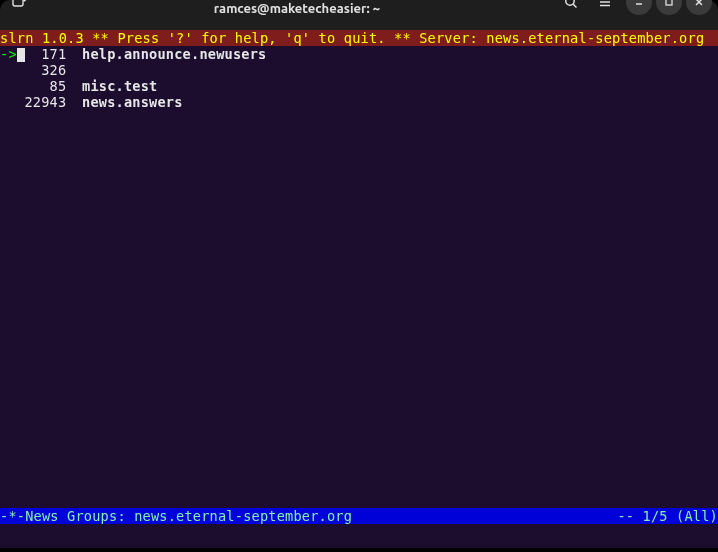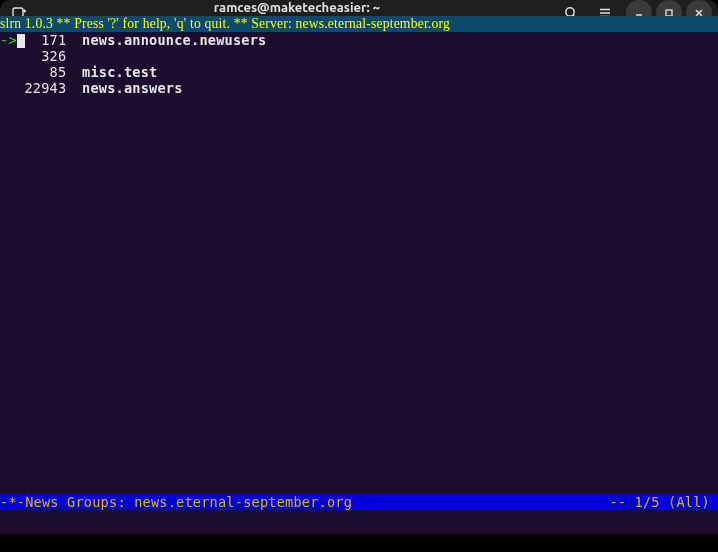--- a/index.html
+++ b/index.html
@@ -4,25 +4,25 @@
   <style>
     * { margin: 0; padding: 0; box-sizing: border-box; }
     body {
       width: 718px;
       height: 552px;
       background: #000;
       font-family: monospace;
       overflow: hidden;
     }
     .titlebar {
-      height: 16px;
+      height: 30px;
       background: #1e1e1e;
       display: flex;
-      align-items: flex-start;
-      padding: 0 6px;
+      align-items: flex-end;
+      padding: 15px 6px;
       color: #e0e0e0;
       font-family: Ubuntu, Cantarell, sans-serif;
       font-size: 13px;
       border-top-left-radius: 10px;
       border-top-right-radius: 10px;
     }
     .tb-left { display: flex; align-items: center; }
     .tb-btn {
       width: 26px; height: 26px;
       border-radius: 6px;
@@ -50,47 +50,46 @@
       width: 100%;
       height: 518px;
       font-size: 13.6px;
       line-height: 16px;
       color: #e6e6e6;
       position: relative;
       letter-spacing: 0.2px;
     }
     .row { white-space: pre; }
     .headerline {
-      background: #0c4a6e;
+      background: #7f1d1d;
       color: #ffff00;
       width: 100%;
-      font-family: Liberation Serif, serif;
     }
     .group-area { }
     .cursor {
       background: #e6e6e6;
       color: #1c0c2e;
       display: inline-block;
       width: 8px;
       height: 14px;
       vertical-align: middle;
     }
     .count { color: #e6e6e6; }
     .name { color: #e6e6e6; font-weight: bold; }
     .statusline {
       background: #0000d8;
-      color: #eab308;
+      color: #86efac;
       position: absolute;
       left: 0; right: 0;
       bottom: 24px;
       white-space: pre;
       display: flex;
     }
     .status-left { flex: 1; }
-    .status-right { padding-right: 8px; }
+    .status-right { }
     .helpline {
       position: absolute;
       left: 0; right: 0;
       bottom: 8px;
       color: #e6e6e6;
       white-space: pre;
       padding-left: 2px;
     }
     .grouprow {
       display: flex;
@@ -144,21 +143,21 @@
           <line x1="2" y1="2" x2="8" y2="8" stroke="#e0e0e0" stroke-width="1.5"></line>
           <line x1="8" y1="2" x2="2" y2="8" stroke="#e0e0e0" stroke-width="1.5"></line>
         </svg>
     </div>
   </div>
 </div>
 
 <div class="terminal">
   <div class="row headerline">slrn 1.0.3 ** Press '?' for help, 'q' to quit. ** Server: news.eternal-september.org</div>
   <div class="group-area" id="groups">
-      <div class="row grouprow"><span class="col-arrow"><span>-&gt;</span><span class="cursor"></span></span><span class="col-count count">   171</span><span class="col-gap">  </span><span class="col-name name">news.announce.newusers</span></div>
+      <div class="row grouprow"><span class="col-arrow"><span>-&gt;</span><span class="cursor"></span></span><span class="col-count count">   171</span><span class="col-gap">  </span><span class="col-name name">help.announce.newusers</span></div>
       <div class="row grouprow"><span class="col-arrow">  </span><span class="col-count count">   326</span><span class="col-gap">  </span></div>
       <div class="row grouprow"><span class="col-arrow">  </span><span class="col-count count">    85</span><span class="col-gap">  </span><span class="col-name name">misc.test</span></div>
       <div class="row grouprow"><span class="col-arrow">  </span><span class="col-count count"> 22943</span><span class="col-gap">  </span><span class="col-name name">news.answers</span></div>
     </div>
 
   <div class="statusline">
     <span class="status-left">-*-News Groups: news.eternal-september.org</span>
     <span class="status-right">-- 1/5 (All)</span>
   </div>
 </div>

